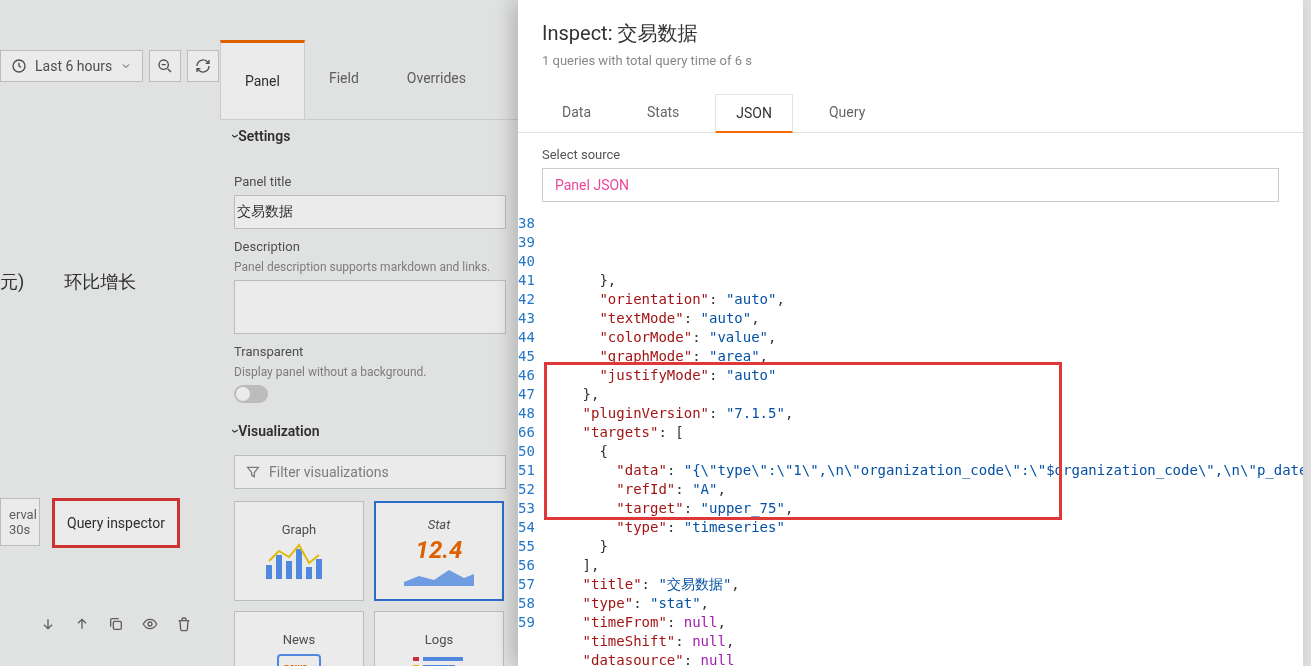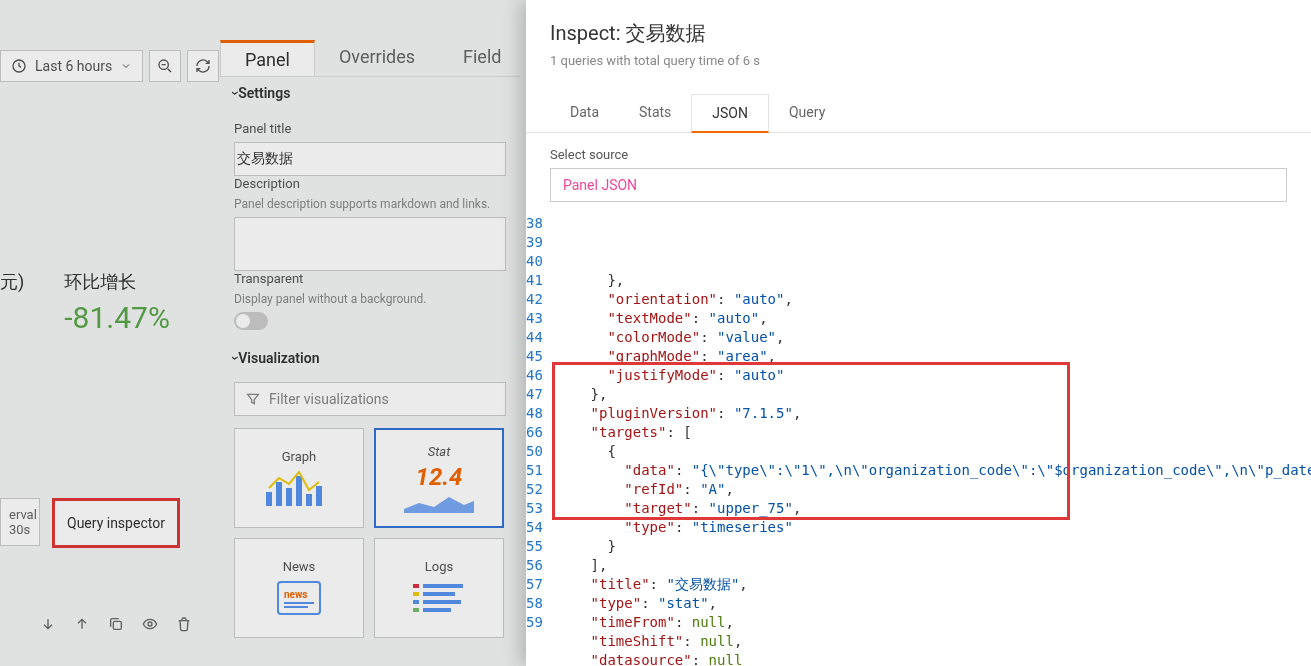--- a/index.html
+++ b/index.html
@@ -20,55 +20,55 @@
 
 .bottom-left { position: absolute; top: 498px; left: 0; display: flex; gap: 12px; align-items: flex-start; }
 .interval-box { border: 1px solid #ccc; background: #fff; padding: 8px 8px; font-size: 13px; color: #666; width: 40px; }
 .qi-btn { border: 3px solid #e03838; background: #fff; padding: 14px 12px; font-size: 14px; color: #333; }
 
 .action-icons { position: absolute; top: 616px; left: 40px; display: flex; gap: 18px; color: #666; }
 
 
 .editor-col { position: absolute; top: 40px; left: 220px; width: 300px; background: #f4f5f5; }
 .tabs-row { display: flex; border-bottom: 1px solid #ddd; background: #f4f5f5; }
-.tab { padding: 6px 24px; font-size: 18px; color: #666; cursor: pointer; }
+.tab { padding: 30px 24px; font-size: 14px; color: #666; cursor: pointer; }
 .tab.active { background: #fff; border-top: 3px solid #f46800; color: #333; border-left: 1px solid #ddd; border-right: 1px solid #ddd; }
 
 .section { padding: 12px 14px; }
 .sect-header { display: flex; align-items: center; gap: 0; font-weight: 600; font-size: 14px; color: #333; padding: 8px 14px; cursor: pointer; }
-.field-label { font-size: 13px; color: #555; margin-bottom: 6px; }
+.field-label { font-size: 13px; color: #555; margin-bottom: 6px; margin-top: 10px; }
 .field-sub { font-size: 12px; color: #888; margin-bottom: 6px; }
 .input-text { width: 100%; border: 1px solid #ccc; background: #fff; padding: 8px 2px; font-size: 14px; color: #333; }
 .textarea { width: 100%; height: 54px; border: 1px solid #ccc; background: #fff; }
 .toggle-off { width: 34px; height: 18px; background: #ccc; border-radius: 9px; position: relative; margin-top: 6px; }
 .toggle-off::after { content:''; position:absolute; left:2px; top:2px; width:14px; height:14px; background:#fff; border-radius:50%; }
 
 .viz-filter { display:flex; align-items:center; gap:8px; border:1px solid #ccc; background:#fff; padding:8px 10px; color:#888; margin: 8px 14px; text-align: center; }
 .viz-grid { display:flex; flex-wrap:wrap; gap:10px; padding: 4px 14px; }
 .viz-card { width: 130px; height: 100px; border:1px solid #ccc; background:#fff; display:flex; flex-direction:column; align-items:center; justify-content:center; gap:4px; font-size:13px; color:#555;text-align:right; }
 .viz-card.selected { border: 2px solid #3274d9; font-style: italic; }
 
 
-.drawer { position: absolute; top: 0; right: 0; bottom: 0; width: 785px; background: #fff; box-shadow: -6px 0 18px rgba(0,0,0,0.2); z-index: 20; display:flex; flex-direction:column; }
+.drawer { position: absolute; top: 0; right: 8px; bottom: 0; width: 785px; background: #fff; box-shadow: -6px 0 18px rgba(0,0,0,0.2); z-index: 20; display:flex; flex-direction:column; }
 .drawer-hdr { padding: 20px 24px 8px; }
 .drawer-title { font-size: 20px; color: #333; font-weight: 400; }
 .drawer-sub { font-size: 13px; color: #888; margin-top: 6px; }
-.drawer-tabs { display:flex; gap: 0; margin-top: 18px; border-bottom: 1px solid #e3e3e3; padding: 0 24px; align-items: flex-end; }
+.drawer-tabs { display:flex; gap: 16px; margin-top: 18px; border-bottom: 1px solid #e3e3e3; padding: 0 24px; align-items: flex-end; }
 .dtab { padding: 10px 20px; font-size: 14px; color: #666; cursor:pointer; border-bottom: 2px solid transparent; }
 .dtab.active { color: #333; border-bottom: 2px solid #f46800; border-top:1px solid #e3e3e3; border-left:1px solid #e3e3e3; border-right:1px solid #e3e3e3; background:#fff; margin-bottom:-1px; }
 
 .src-label { font-size: 13px; color: #555; padding: 14px 24px 6px; }
 .src-select { margin: 0 24px; border:1px solid #ccc; padding:8px 12px; font-size:14px; color:#ec4899; background:#fff; }
 
 .code-area { flex:1; overflow:hidden; display:flex; margin-top: 12px; font-family: Consolas, Menlo, monospace; font-size: 14px; line-height: 19px; position: relative; }
 .gutter { width: 52px; text-align: right; color: #2376c7; padding-right: 14px; user-select:none; }
 .code { flex:1; white-space: pre; color: #333; position: relative; }
 .k { color: #a31515; } 
 .s { color: #0451a5; } 
-.n { color: #4d7c0f; } 
+.n { color: #a21caf; } 
 .p { color: #333; }     
 .hl-box { position:absolute; border: 3px solid #e03838; }
 
 svg { display:block; }
 .chev { transform: rotate(90deg); display:inline-block; }
 </style>
 </head>
 <body>
 
 <div class="bg-area">
@@ -97,21 +97,20 @@
   </div>
 
   <div class="stats-bg">
     <div style="display:flex; gap:40px;">
       <div>
         <div class="stat-label">元)</div>
         <div class="stat-val-green" style="color:#5aa64a;"></div>
       </div>
       <div>
         <div class="stat-label">环比增长</div>
-        <div class="stat-val-green">-81.47%</div>
       </div>
     </div>
   </div>
 
   <div class="bottom-left">
     <div class="interval-box">
       <div>erval</div>
       <div>30s</div>
     </div>
     <div class="qi-btn">
@@ -135,22 +134,22 @@
         <circle cx="12" cy="12" r="3"></circle>
       </svg>
     <svg width="16" height="16" viewBox="0 0 24 24" fill="none" stroke="#666" stroke-width="2">
         <path d="M4 7h16M9 7V5a2 2 0 0 1 2-2h2a2 2 0 0 1 2 2v2M6 7l1 13a2 2 0 0 0 2 2h6a2 2 0 0 0 2-2l1-13"></path>
       </svg>
   </div>
 
   <div class="editor-col">
     <div class="tabs-row">
       <div class="tab active"><span>Panel</span></div>
+      <div class="tab"><span>Field</span></div>
       <div class="tab"><span>Overrides</span></div>
-      <div class="tab"><span>Field</span></div>
     </div>
 
     <div class="sect-header">
       <span class="chev">›</span>
       <span>Settings</span>
     </div>
     <div class="section">
       <div class="field-label">Panel title</div>
       <input class="input-text" value="交易数据" style="">
       <div class="field-label">Description</div>

